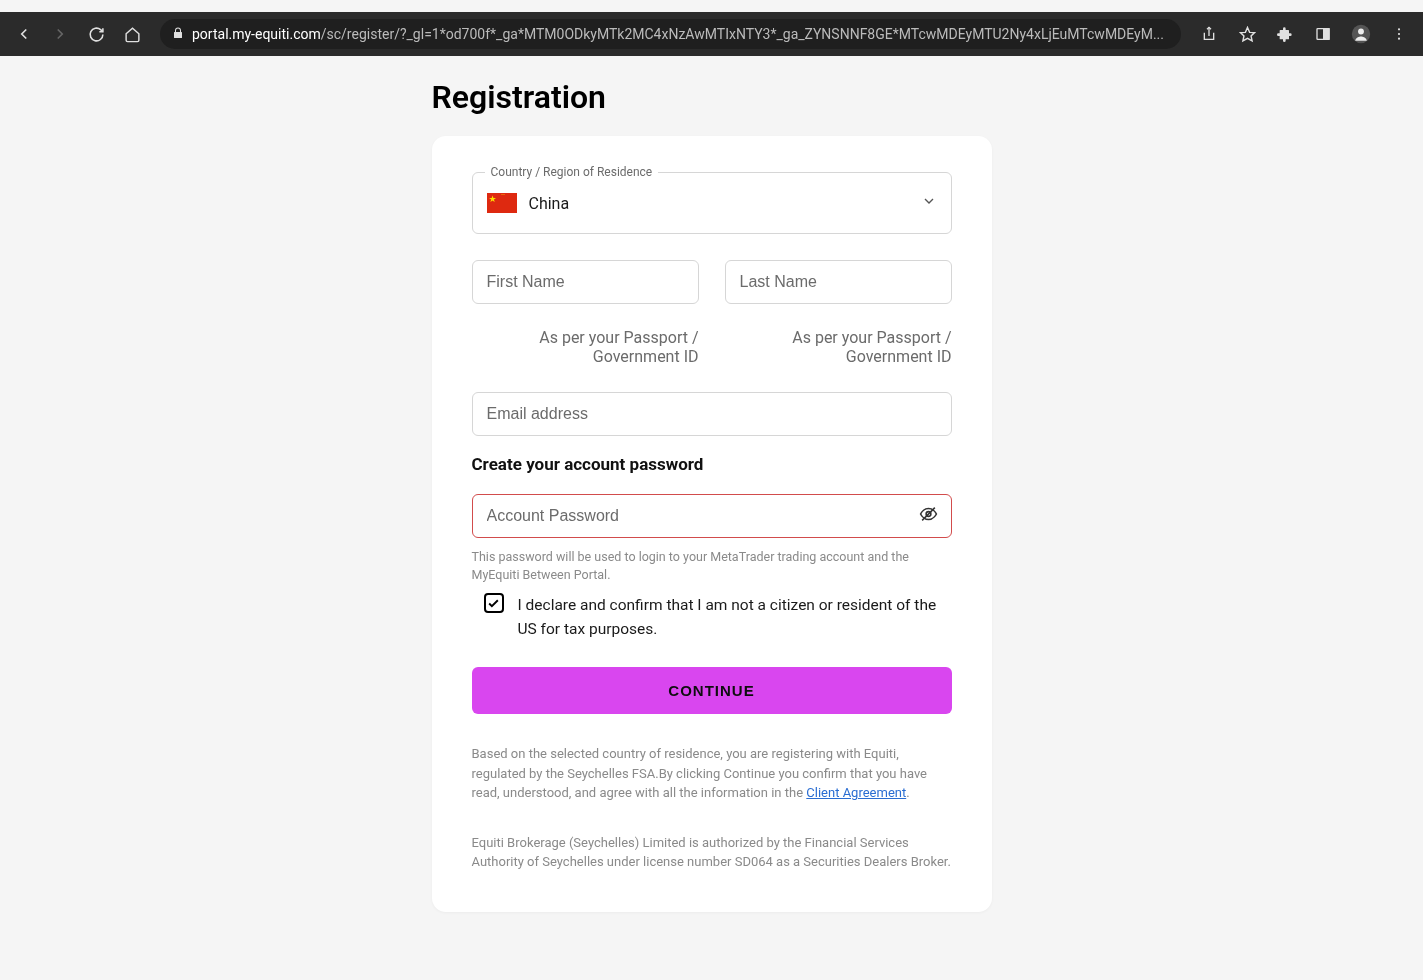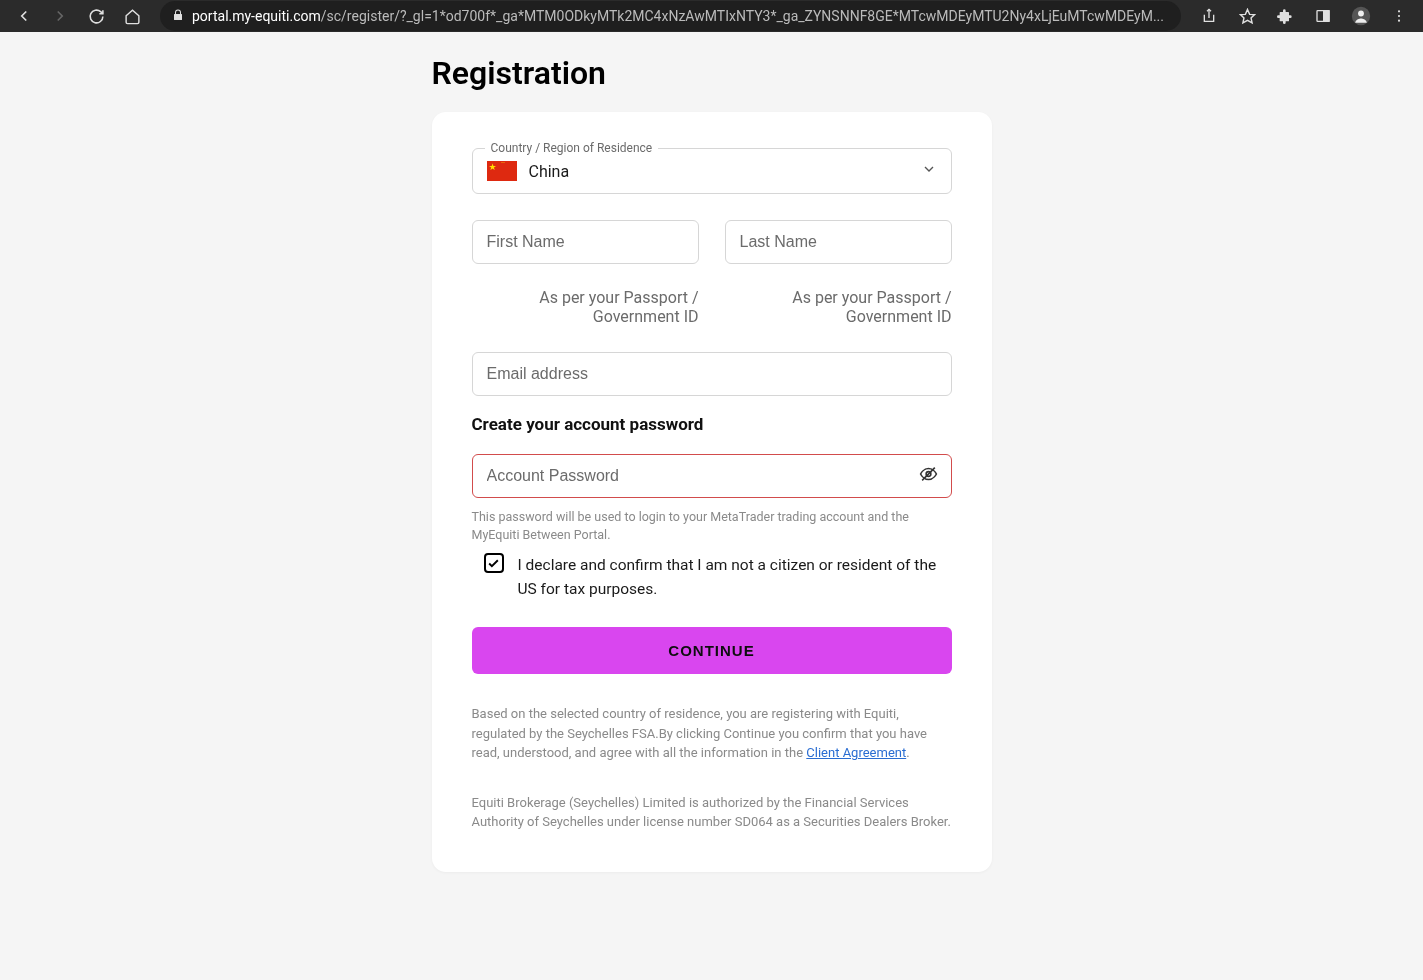--- a/index.html
+++ b/index.html
@@ -3,25 +3,26 @@
   <meta charset="utf-8">
   <style>
     * { box-sizing: border-box; margin: 0; padding: 0; }
     body {
       font-family: -apple-system, BlinkMacSystemFont, "Segoe UI", Roboto, Helvetica, Arial, sans-serif;
       background: #f5f5f5;
       color: #1a1a1a;
     }
     .browser-bar {
       background: #2b2b2b;
-      height: 32px;
+      height: 44px;
       display: flex;
       align-items: center;
       padding: 0 8px;
       gap: 4px;
+      margin-top: 12px;
     }
     .browser-bar .icon-btn {
       width: 32px;
       height: 32px;
       display: flex;
       align-items: center;
       justify-content: center;
       color: #e0e0e0;
       border-radius: 50%;
     }
@@ -64,21 +65,21 @@
     .card {
       background: #fff;
       border-radius: 14px;
       padding: 36px 40px 40px;
       box-shadow: 0 1px 3px rgba(0,0,0,0.04);
     }
     .fieldset {
       position: relative;
       border: 1px solid #d6d6d6;
       border-radius: 6px;
-      padding: 12px 14px;
+      padding: 20px 14px;
       margin-bottom: 26px;
       display: flex;
       align-items: center;
       gap: 12px;
       text-align: center;
     }
     .fieldset .legend {
       position: absolute;
       top: -8px;
       left: 12px;

